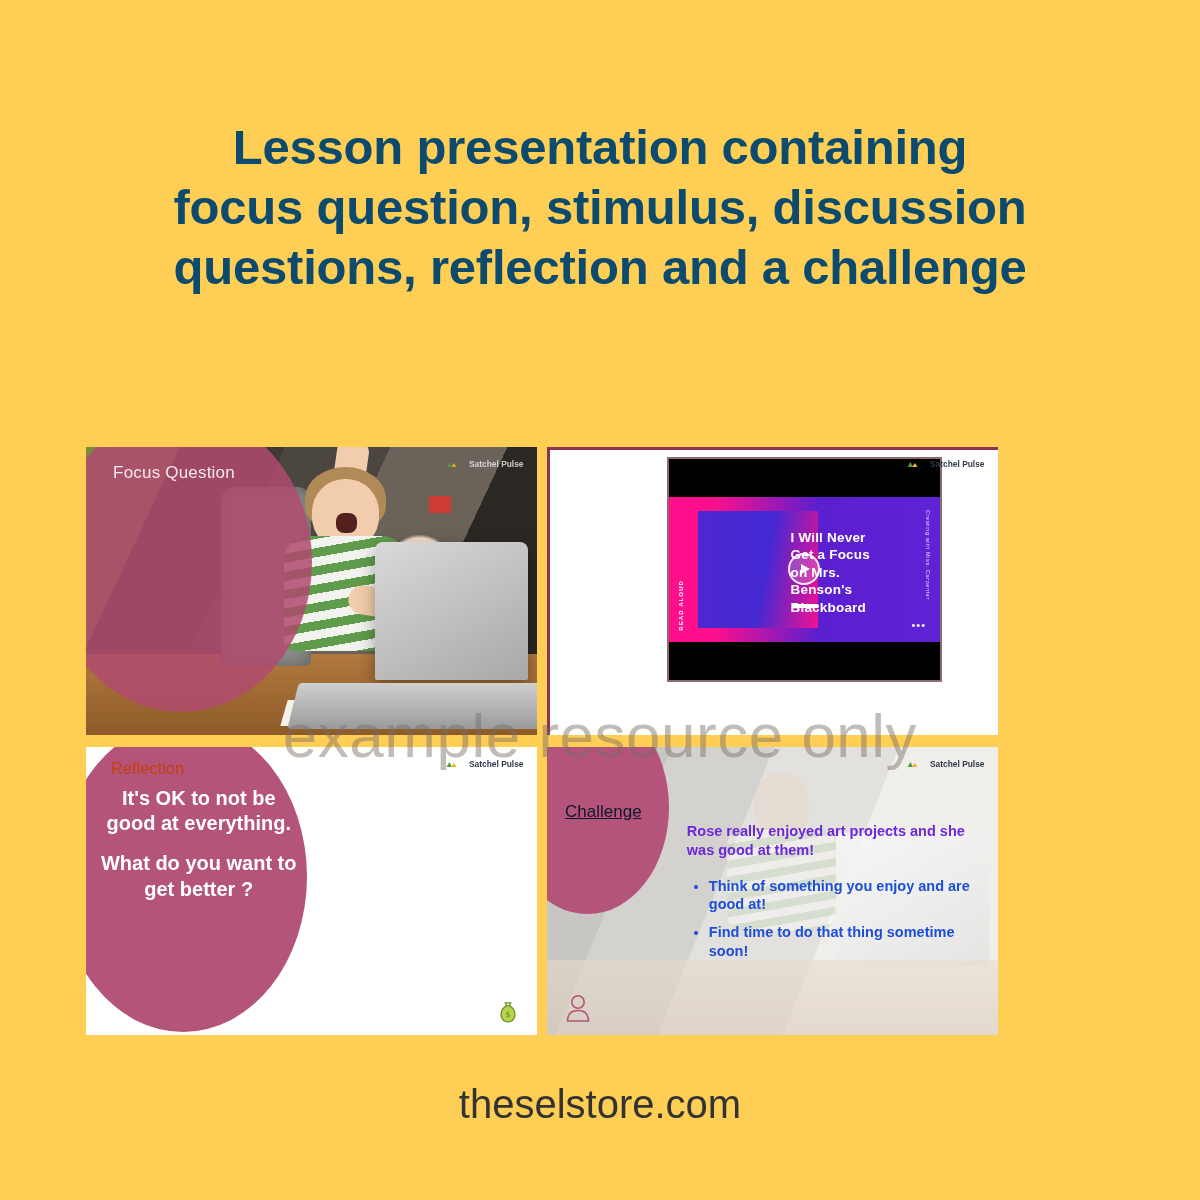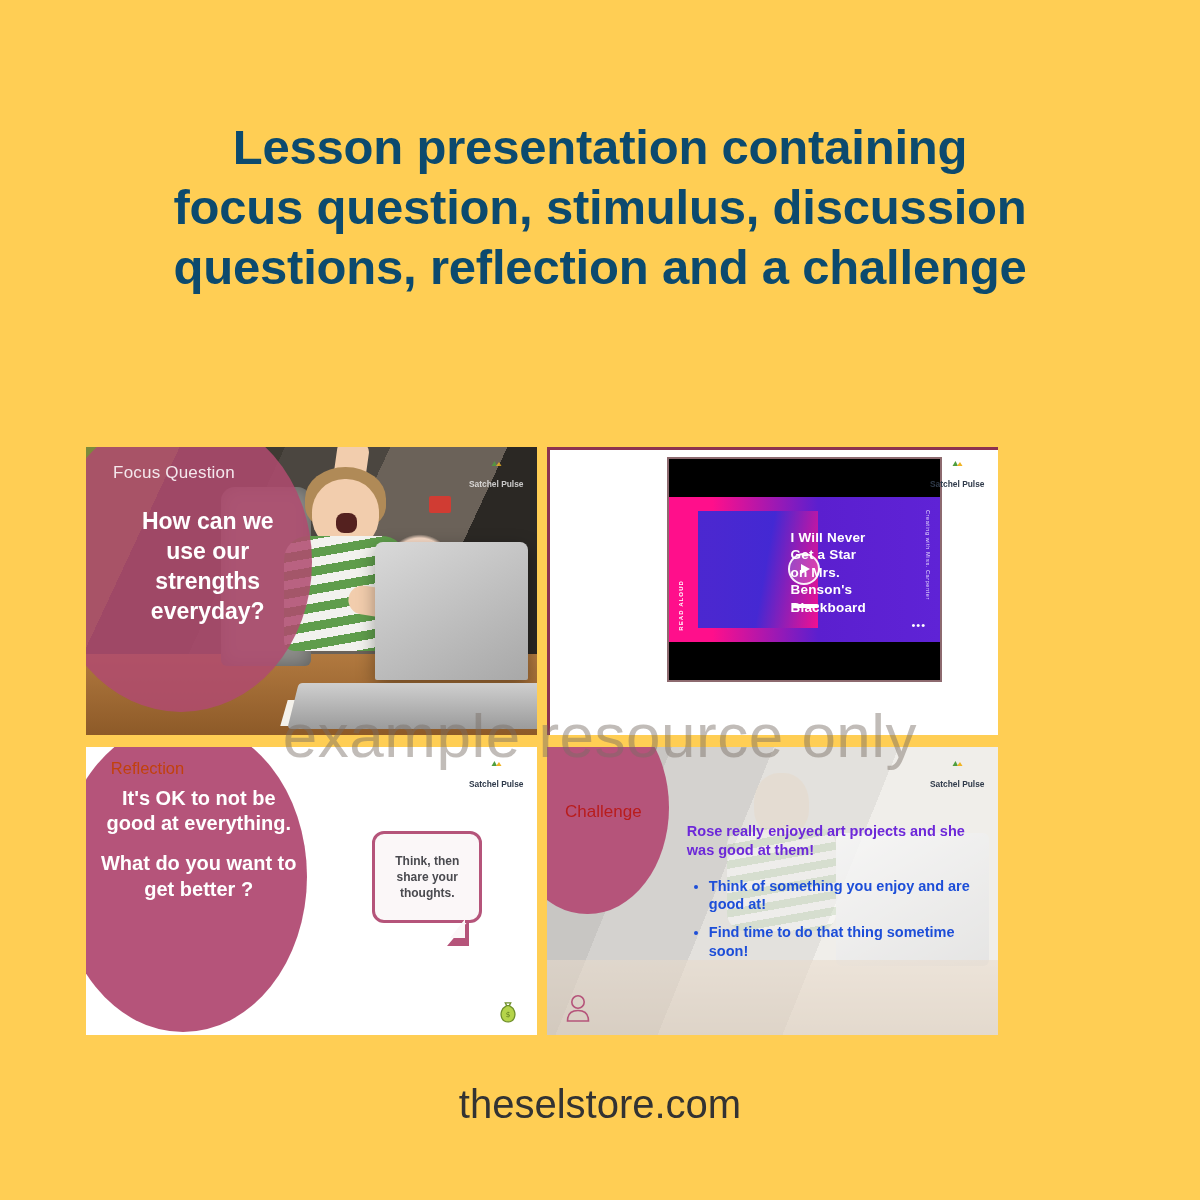--- a/index.html
+++ b/index.html
@@ -257,21 +257,21 @@
   .s4 .desk{
     position:absolute;left:0;right:0;bottom:0;height:26%;
     background:linear-gradient(180deg,rgba(197,160,118,.55),rgba(160,120,75,.6));
   }
   .s4 .circle-badge{
     left:-9%;top:-16%;width:36%;height:74%;
     background:#b5547a;
   }
   .s4 .eyebrow{
     position:absolute;left:4%;top:19%;
-    color:#b91c1c;font-size:17px;font-weight:400;
+    color:#0f172a;font-size:17px;font-weight:400;text-decoration:underline;
   }
   .s4 .lead{
     position:absolute;left:31%;right:4.5%;top:26%;
     color:#6d28d9;font-size:14.5px;font-weight:700;line-height:1.30;
   }
   .s4 ul{
     position:absolute;left:31%;right:4.5%;top:45%;
     margin:0;padding-left:22px;
     color:#1d4ed8;font-size:14.5px;font-weight:700;line-height:1.30;
   }
@@ -279,21 +279,20 @@
   .person-icon{
     position:absolute;left:4%;bottom:4%;width:26px;height:30px;
   }
 
   
   .logo{
     position:absolute;right:3%;top:4%;
     display:flex;align-items:center;gap:12px;
     font-size:8.4px;font-weight:700;color:#2f3a4a;
     white-space:nowrap;
-    flex-direction:column;
   }
   .logo .mark{width:11px;height:8px;display:block;}
   .s1 .logo{color:#f1f1f1;opacity:.8;}
 
   
   .watermark{
     position:absolute;left:0;right:0;top:700px;
     text-align:center;
     font-size:62px;color:rgba(120,110,100,0.46);
     font-weight:400;letter-spacing:.5px;
@@ -329,26 +328,20 @@
     <div class="kid-head"></div>
     <div class="kid-mouth"></div>
     <div class="kid-body"></div>
     <div class="arm-point"></div>
     <div class="laptop"></div>
     <div class="paper"></div>
     <div class="laptop-base"></div>
 
     <div class="circle-badge"></div>
     <div class="eyebrow">Focus Question</div>
-    <div class="q">
-      <span>How can we</span><br>
-      <span>use our</span><br>
-      <span>strengths</span><br>
-      <span>everyday?</span>
-    </div>
 
     <div class="logo">
       <svg class="mark" viewBox="0 0 22 14">
         <path d="M1 13 L7 3 L12 13 Z" fill="#4f9e3f"></path>
         <path d="M10 13 L16 5 L21 13 Z" fill="#f0b323"></path>
       </svg>
       <span>Satchel Pulse</span>
     </div>
   </div>
 
@@ -356,21 +349,21 @@
     <div class="topbar"></div>
     <div class="leftbar"></div>
 
     <div class="video-wrap">
       <div class="video-art">
         <div class="video-inner"></div>
         <div class="vid-readaloud">READ ALOUD</div>
         <div class="vid-credit">Creating with Miss. Carpenter</div>
         <div class="vid-title">
           <span>I Will Never</span><br>
-          <span>Get a Star</span><br>
+          <span>Get a Focus</span><br>
           <span>on Mrs.</span><br>
           <span>Benson's</span><br>
           <span>Blackboard</span>
         </div>
         <div class="vid-rule"></div>
         <div class="vid-dots">•••</div>
         <div class="play-btn">
             <i></i>
           </div>
       </div>
@@ -387,27 +380,20 @@
   </div>
 
   <div class="slide s3">
     <div class="circle-badge"></div>
     <div class="eyebrow">Reflection</div>
     <div class="q">
       <span>It's OK to not be good at everything.</span>
       <span class="q2">What do you want to get better ?</span>
     </div>
 
-    <div class="bubble">
-      <span>
-        <span>Think, then</span><br>
-        <span>share your</span><br>
-        <span>thoughts.</span>
-      </span>
-    </div>
 
     <svg class="moneybag" viewBox="0 0 24 28">
       <path d="M9 4 L15 4 L13.5 7 L10.5 7 Z" fill="none" stroke="#6f8f2a" stroke-width="1.4"></path>
       <path d="M10.5 7 C5 10 3 16 5.5 21 C8 26 16 26 18.5 21 C21 16 19 10 13.5 7 Z" fill="#b5d44a" stroke="#6f8f2a" stroke-width="1.4"></path>
       <text x="12" y="19" font-size="8" fill="#5d7a1f" text-anchor="middle" font-family="DejaVu Sans, sans-serif">$</text>
     </svg>
 
     <div class="logo">
       <svg class="mark" viewBox="0 0 22 14">
         <path d="M1 13 L7 3 L12 13 Z" fill="#4f9e3f"></path>

